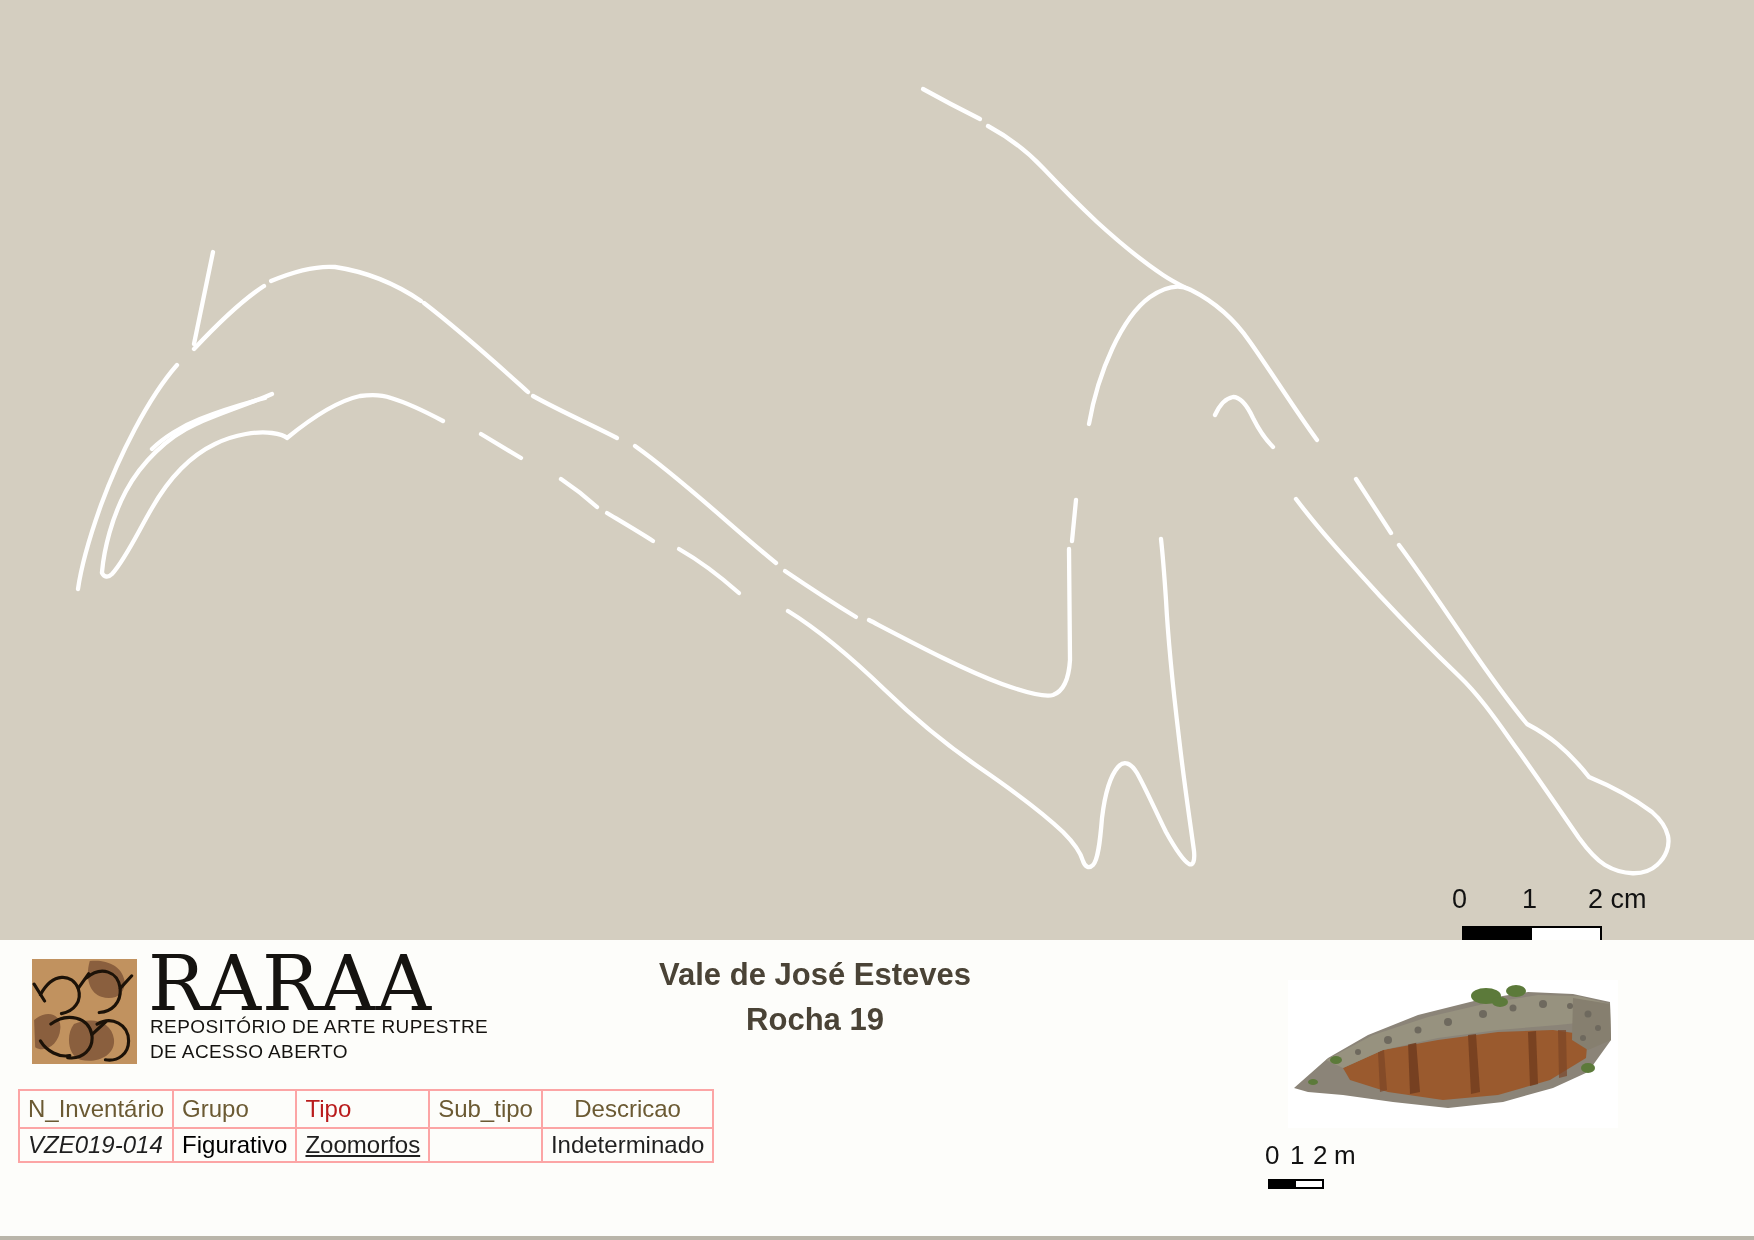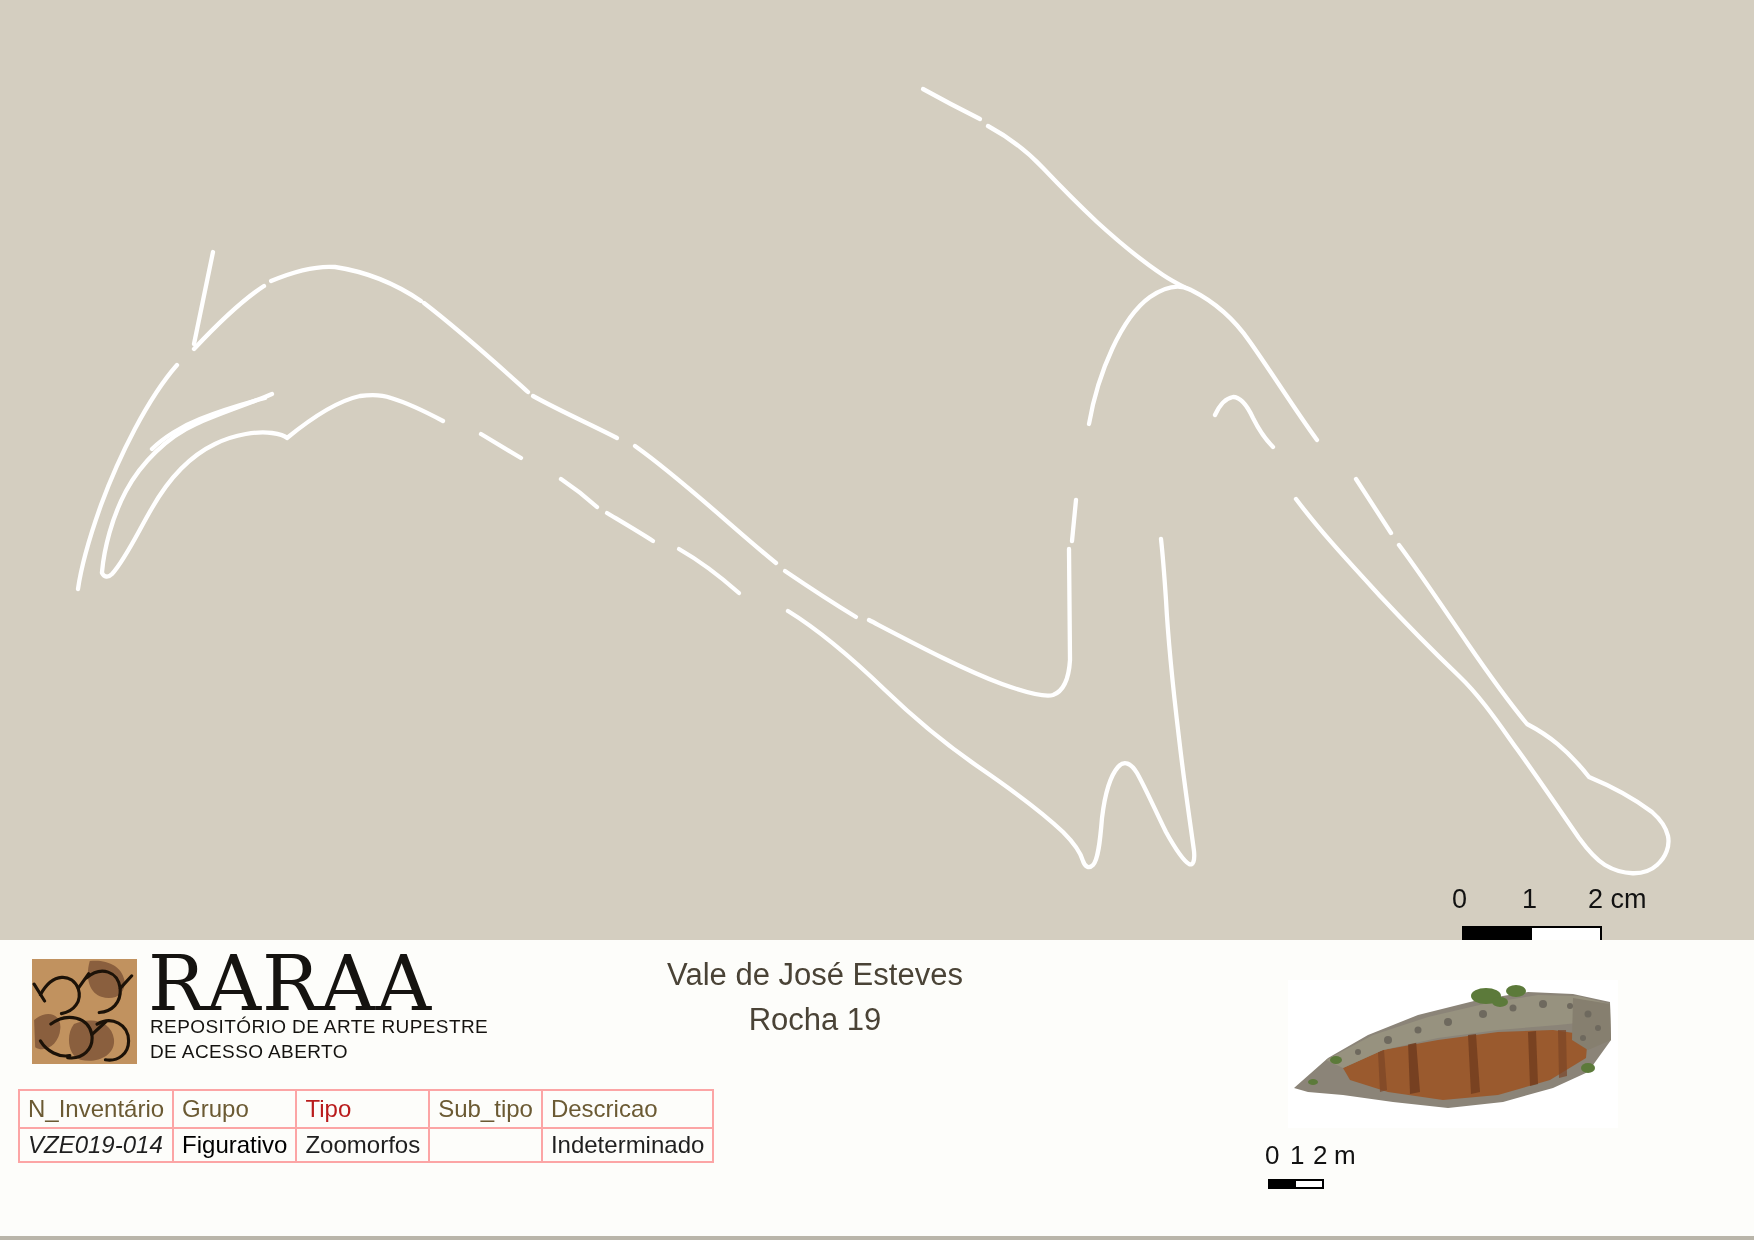--- a/index.html
+++ b/index.html
@@ -16,21 +16,21 @@
   #cmbar .white-seg{width:50%;height:100%;background:#fff;}
   
   #footer{position:absolute;left:0;top:940px;width:1754px;height:272px;background:#fdfdfa;}
   #logo-box{position:absolute;left:32px;top:19px;width:105px;height:105px;}
   #raraa{position:absolute;left:148px;top:6px;font-family:"DejaVu Serif", serif;
          font-size:76px;line-height:1;color:#151310;letter-spacing:1px;}
   .logo-sub{position:absolute;left:150px;font-size:19px;letter-spacing:.4px;color:#151310;}
   #logo-sub1{top:76px;}
   #logo-sub2{top:101px;}
   #plate-title{position:absolute;left:500px;top:12px;width:630px;text-align:center;
-               font-size:31px;font-weight:normal;line-height:45px;}
+               font-size:31px;font-weight:bold;line-height:45px;}
   
   #meta-table{position:absolute;left:18px;top:149px;border-collapse:collapse;
               font-size:24px;table-layout:fixed;}
   #meta-table td{border:2px solid #fca5a5;padding:1px 8px;white-space:nowrap;
                  overflow:hidden;vertical-align:middle;}
   #meta-table tr.hdr td{height:34px;}
   #meta-table tr.val td{height:30px;}
   
   #mbar{position:absolute;left:1268px;top:239px;width:52px;height:6px;
         border:2px solid #000;display:flex;background:#fff;}
@@ -120,26 +120,26 @@
           <col style="width:115px">
         <col style="width:100px">
           <col style="width:155px">
       </colgroup>
       <tbody>
           <tr class="hdr">
         <td style="color: rgb(107, 90, 51);">N_Inventário</td>
         <td style="color: rgb(107, 90, 51);">Grupo</td>
         <td style="color: #b91c1c;">Tipo</td>
         <td style="color: rgb(107, 90, 51);">Sub_tipo</td>
-        <td style="color: rgb(107, 90, 51);">Descricao</td>
+        <td style="color: rgb(107, 90, 51); text-align: center;">Descricao</td>
       </tr>
       <tr class="val">
         <td style="color: rgb(31, 31, 31); font-style: italic;">VZE019-014</td>
         <td style="color: #000000;">Figurativo</td>
-        <td style="color: rgb(31, 31, 31);">Zoomorfos</td>
+        <td style="color: rgb(31, 31, 31); text-decoration: underline;">Zoomorfos</td>
         <td style="color: rgb(31, 31, 31);"></td>
         <td style="color: rgb(31, 31, 31);">Indeterminado</td>
       </tr>
     </tbody>
       </table>
 
     <div id="rock-photo">
       <svg viewBox="0 0 330 148" width="330" height="148" preserveAspectRatio="none">
         <rect x="0" y="0" width="330" height="148" fill="#ffffff"></rect>
         <path d="M6 108 L40 78 L80 55 L130 35 L190 20 L240 12 L285 14 L322 22 L323 60 L300 92 L265 108 L215 122 L160 128 L105 122 L55 115 L20 112 Z" fill="#8b8478"></path>

